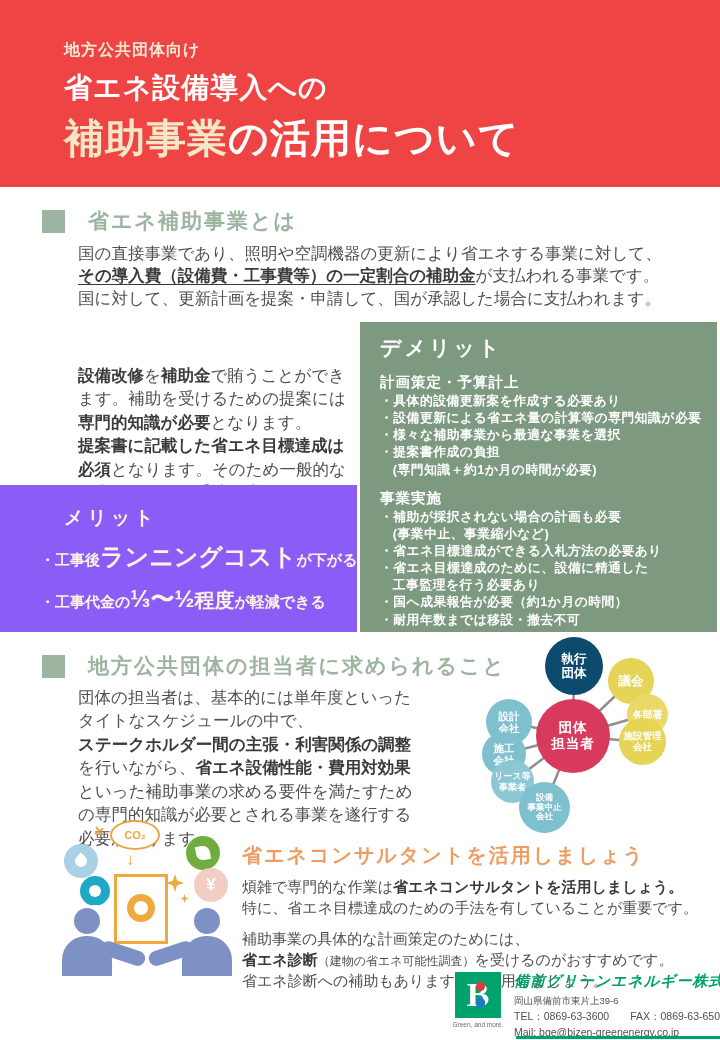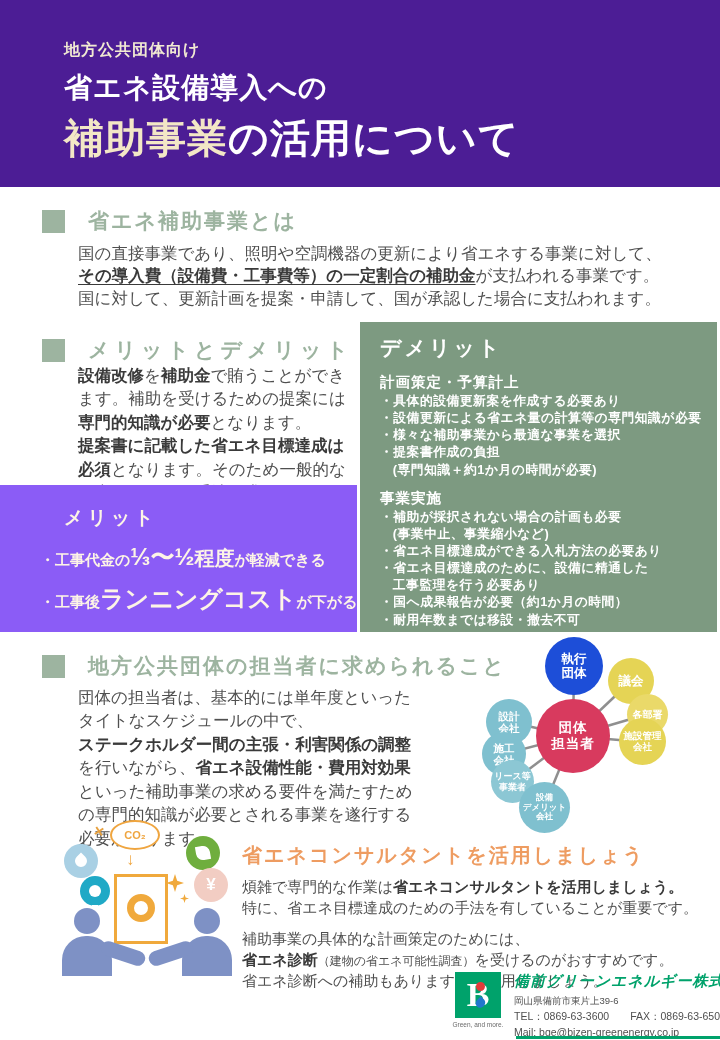--- a/index.html
+++ b/index.html
@@ -4,21 +4,21 @@
 <style>
   html,body{margin:0;padding:0;}
   body{
     width:720px;height:1040px;background:#ffffff;
     font-family:"Liberation Sans","DejaVu Sans",sans-serif;
     -webkit-font-smoothing:antialiased;
   }
   #page{position:relative;width:720px;height:1040px;overflow:hidden;background:#fff;}
 
   
-  .header{position:absolute;left:0;top:0;width:720px;height:187px;background:#4c1d95;
+  .header{position:absolute;left:0;top:0;width:720px;height:187px;background:#ef4444;
     box-sizing:border-box;padding:40px 0 0 64px;color:#fff;}
   .header .eyebrow{font-size:16px;font-weight:700;color:#f1e9d2;letter-spacing:1px;}
   .header .t1{font-size:28px;font-weight:700;margin-top:8px;letter-spacing:1px;}
   .header .t2{font-size:40px;font-weight:700;margin-top:4px;letter-spacing:1px;}
   .header .t2 .hl{color:#f3e7c6;}
 
   
   .sec-head{position:absolute;display:flex;align-items:center;}
   .sec-head .sq{width:23px;height:23px;background:#9db4a0;flex:0 0 auto;}
   .sec-head .lbl{margin-left:23px;font-size:21px;font-weight:700;color:#9db4a0;letter-spacing:2px;}
@@ -49,21 +49,21 @@
   .mbox .mline{margin-top:10px;font-size:15px;font-weight:700;white-space:nowrap;}
   .mbox .mline .xl{font-size:24px;}
   .mbox .mline .lg{font-size:20px;}
 
   
   .diagram{position:absolute;left:455px;top:636px;width:265px;height:210px;}
   .diagram svg{position:absolute;left:0;top:0;}
   .node{position:absolute;border-radius:50%;display:flex;align-items:center;justify-content:center;
     color:#fff;font-weight:700;text-align:center;white-space:pre-line;line-height:1.15;}
   .node.center{left:81px;top:63px;width:74px;height:74px;background:#d83a5e;font-size:13.5px;letter-spacing:1px;}
-  .node.n0{left:90px;top:1px;width:58px;height:58px;background:#1d4ed8;font-size:12.5px;}
+  .node.n0{left:90px;top:1px;width:58px;height:58px;background:#0c4a6e;font-size:12.5px;}
   .node.n1{left:153px;top:22px;width:46px;height:46px;background:#e5d455;font-size:12.5px;}
   .node.n2{left:172px;top:58px;width:41px;height:41px;background:#ead969;font-size:10px;}
   .node.n3{left:164px;top:82px;width:47px;height:47px;background:#e5d455;font-size:9.5px;}
   .node.n4{left:31px;top:63px;width:46px;height:46px;background:#7fc0cf;font-size:10.5px;}
   .node.n5{left:27px;top:96px;width:44px;height:44px;background:#7fc0cf;font-size:10.5px;}
   .node.n6{left:36px;top:124px;width:43px;height:43px;background:#8cc7d4;font-size:9px;}
   .node.n7{left:64px;top:146px;width:51px;height:51px;background:#7fc0cf;font-size:8.5px;}
 
   
   .consult-head{position:absolute;left:242px;top:842px;font-size:20px;font-weight:700;
@@ -134,24 +134,20 @@
   </div>
 
   <div class="sec-head" style="left:42px;top:207px;">
     <div class="sq"></div>
     <div class="lbl">省エネ補助事業とは</div>
   </div>
   <div class="para about-body"><span>国の直接事業であり、照明や空調機器の更新により省エネする事業に対して、
 </span><span class="bu">その導入費（設備費・工事費等）の一定割合の補助金</span><span>が支払われる事業です。
 国に対して、更新計画を提案・申請して、国が承認した場合に支払われます。</span></div>
 
-  <div class="sec-head wide" style="left:42px;top:336px;">
-    <div class="sq"></div>
-    <div class="lbl">メリットとデメリット</div>
-  </div>
   <div class="para md-left"><span class="b">設備改修</span><span>を</span><span class="b">補助金</span><span>で賄うことができ
 ます。補助を受けるための提案には
 </span><span class="b">専門的知識が必要</span><span>となります。
 </span><span class="b">提案書に記載した省エネ目標達成は
 必須</span><span>となります。そのため一般的な
 工事とは異なる手法が求められます。</span></div>
 
   <div class="dbox">
     <div class="title">デメリット</div>
     <div class="ghead">計画策定・予算計上</div>
@@ -165,22 +161,22 @@
 (事業中止、事業縮小など)</div>
     <div class="item">・省エネ目標達成ができる入札方法の必要あり</div>
     <div class="item">・省エネ目標達成のために、設備に精通した
 工事監理を行う必要あり</div>
     <div class="item">・国へ成果報告が必要（約1か月の時間）</div>
     <div class="item">・耐用年数までは移設・撤去不可</div>
   </div>
 
   <div class="mbox">
     <div class="title">メリット</div>
+    <div class="mline"><span>・工事後</span><span class="xl">ランニングコスト</span><span>が下がる</span></div>
     <div class="mline"><span>・工事代金の</span><span class="xl">⅓〜½</span><span class="lg">程度</span><span>が軽減できる</span></div>
-    <div class="mline"><span>・工事後</span><span class="xl">ランニングコスト</span><span>が下がる</span></div>
   </div>
 
   <div class="sec-head" style="left:42px;top:652px;">
     <div class="sq"></div>
     <div class="lbl">地方公共団体の担当者に求められること</div>
   </div>
   <div class="para staff-body"><span>団体の担当者は、基本的には単年度といった
 タイトなスケジュールの中で、
 </span><span class="b">ステークホルダー間の主張・利害関係の調整</span><span>
 を行いながら、</span><span class="b">省エネ設備性能・費用対効果</span><span>
@@ -207,21 +203,21 @@
     <div class="node n2">各部署</div>
     <div class="node n3">施設管理
 会社</div>
     <div class="node n4">設計
 会社</div>
     <div class="node n5">施工
 会社</div>
     <div class="node n6">リース等
 事業者</div>
     <div class="node n7">設備
-デメリット
+事業中止
 会社</div>
     <div class="node center">団体
 担当者</div>
   </div>
 
   <div class="illu">
     <div class="cross1">×</div>
     <div class="cross2">×</div>
     <div class="cloud">CO₂</div>
     <div class="arrow">↓</div>

